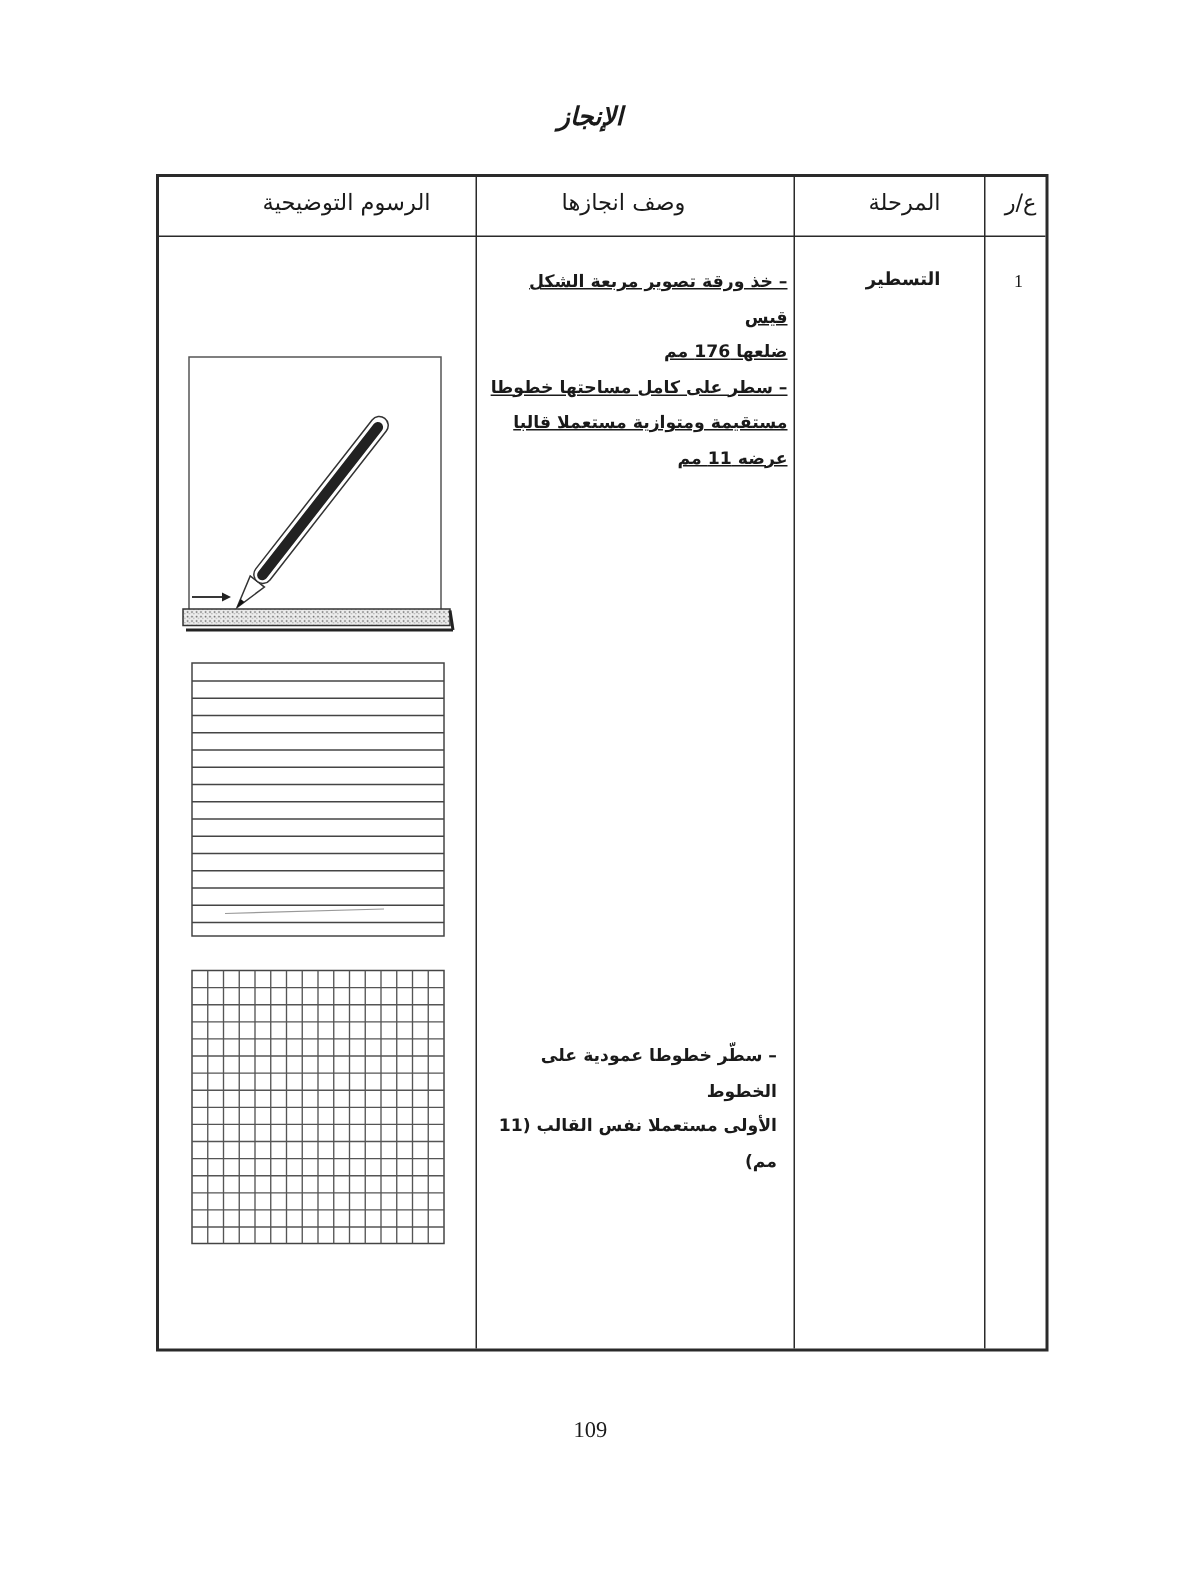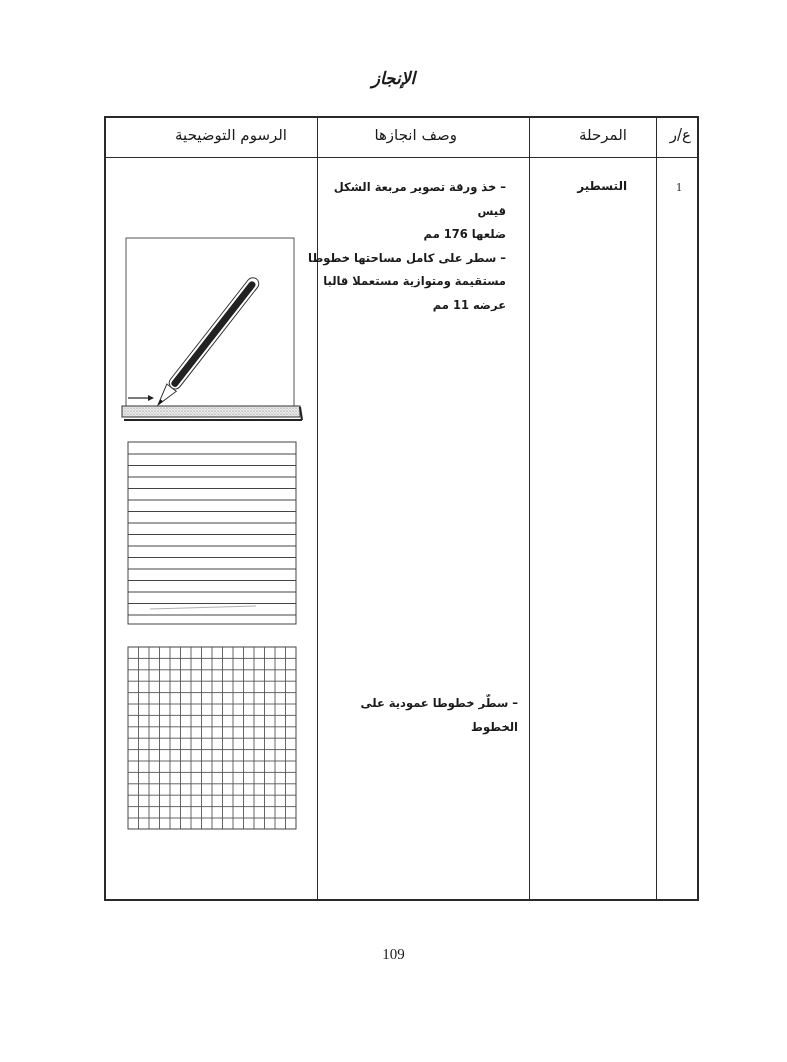--- a/index.html
+++ b/index.html
@@ -32,30 +32,31 @@
   <div class="hline"></div>
 
   <div class="hdr" style="right:6px; width:34px;">ع/ر</div>
   <div class="hdr" style="right:70px; width:100px;">المرحلة</div>
   <div class="hdr" style="right:240px; width:150px;">وصف انجازها</div>
   <div class="hdr" style="right:410px; width:170px;">الرسوم التوضيحية</div>
 
   <div class="num" style="left:570px; top:62px;">1</div>
   <div class="cell-text" style="right:70px; top:57px; width:110px; font-size:12px;">التسطير</div>
 
-  <div class="cell-text" style="right:191px; top:58px; width:200px;">
+  <div class="cell-text" style="right:172px; top:58px; width:200px;text-decoration:underline;">
     <div>– خذ ورقة تصوير مربعة الشكل قيس</div>
     <div>ضلعها 176 مم</div>
     <div>– سطر على كامل مساحتها خطوطا</div>
     <div>مستقيمة ومتوازية مستعملا قالبا</div>
     <div>عرضه 11 مم</div>
   </div>
 
   <div class="cell-text" style="right:179px; top:550px; width:200px;margin-top:24px;">
     <div>– سطّر خطوطا عمودية على الخطوط</div>
+    <div>الأولى مستعملا نفس القالب (11 مم)</div>
   </div>
 </div>
 
 <svg style="left:118px; top:236px;" width="190" height="190" viewBox="0 0 190 190">
   <rect x="8" y="2" width="168" height="170" fill="none" stroke="#555" stroke-width="1"></rect>
   <defs>
     <pattern id="dots" width="3" height="3" patternUnits="userSpaceOnUse">
       <rect width="3" height="3" fill="#eee"></rect>
       <circle cx="1" cy="1" r="0.6" fill="#666"></circle>
       <circle cx="2.3" cy="2.2" r="0.4" fill="#888"></circle>

